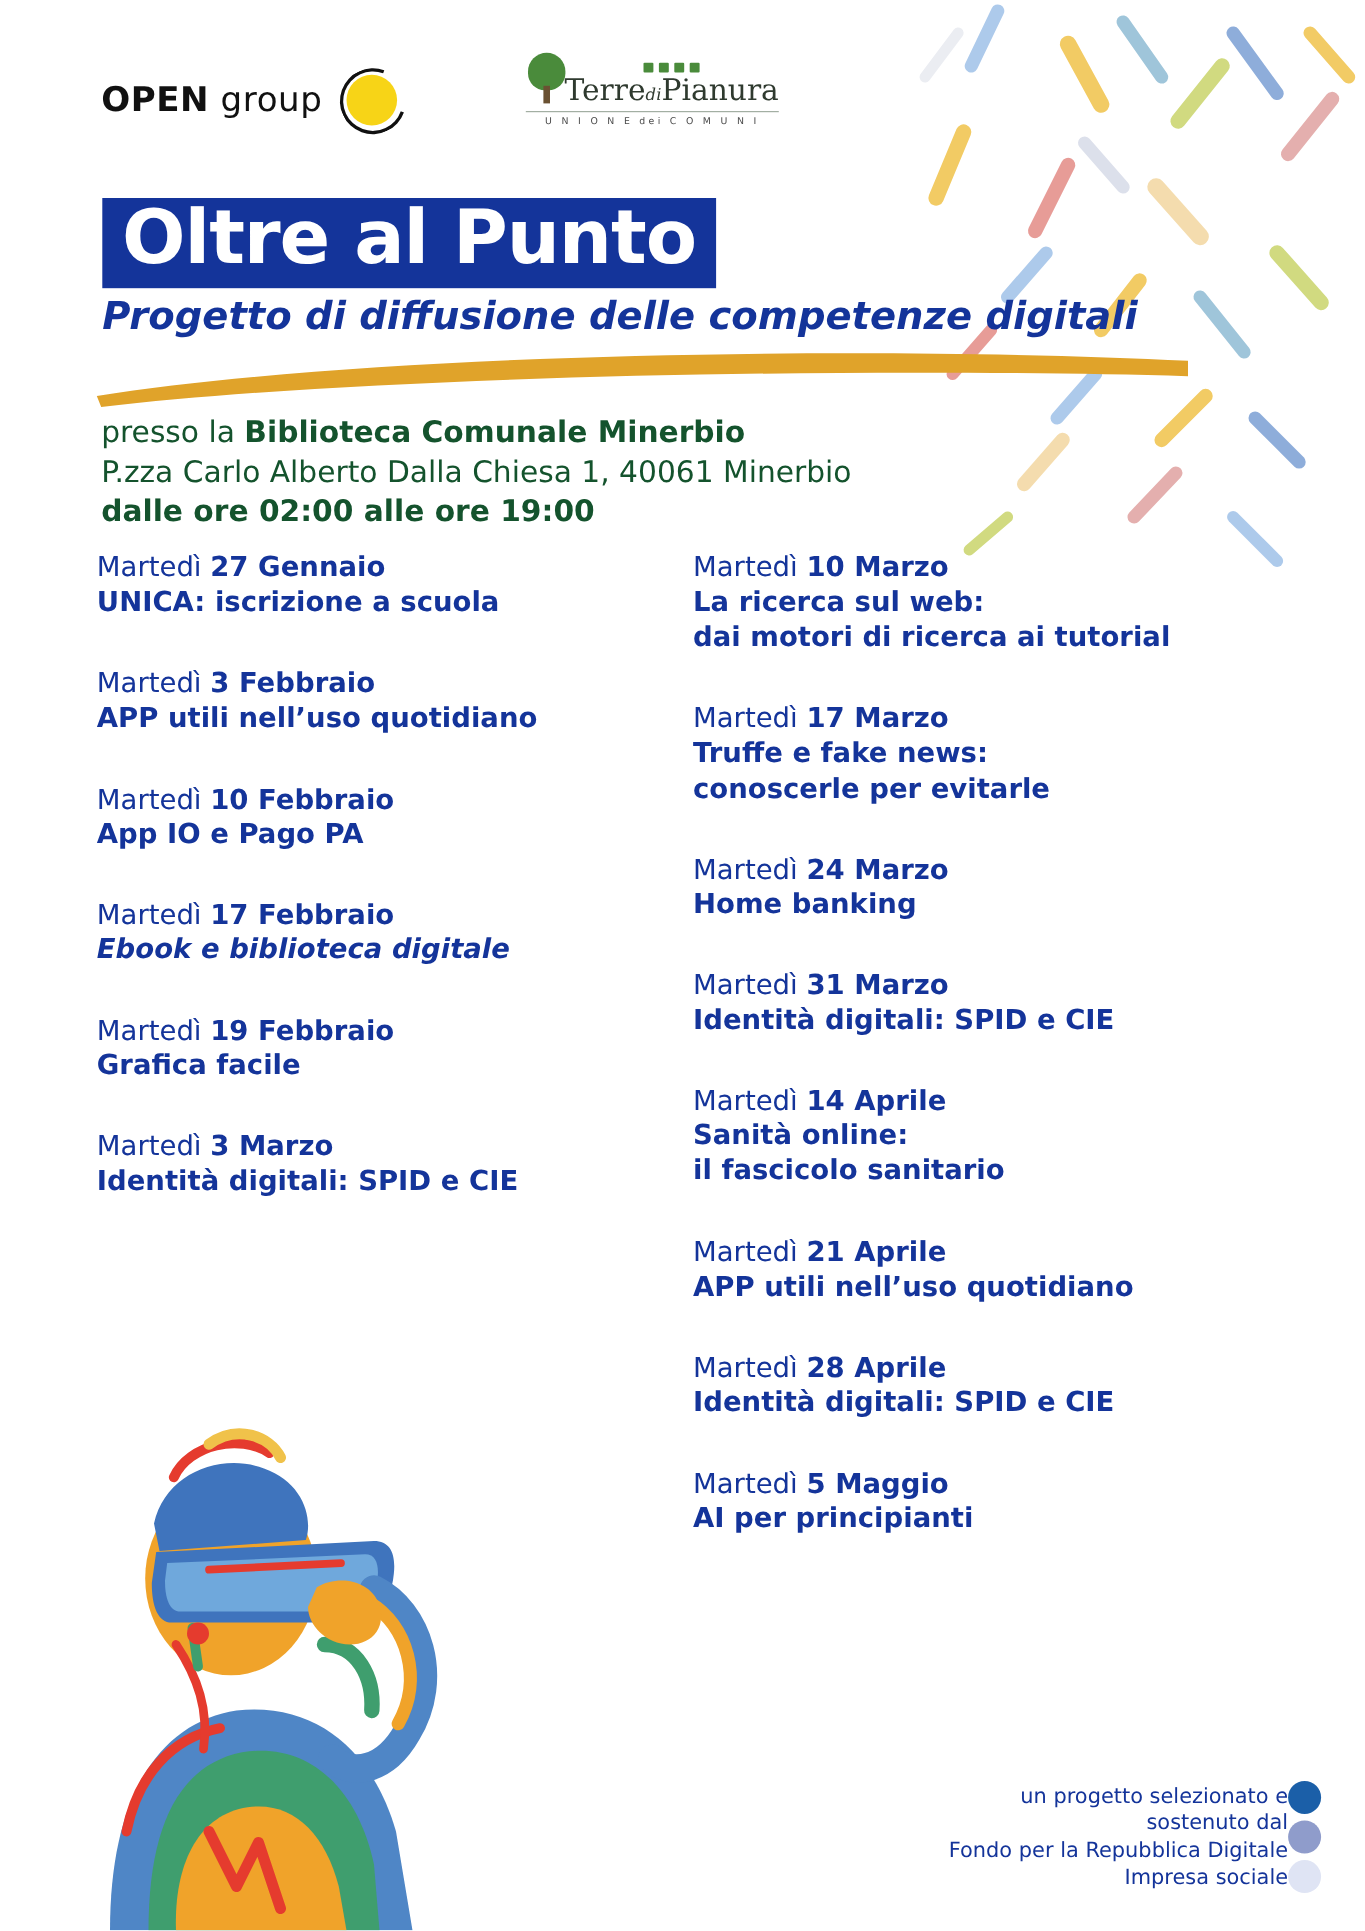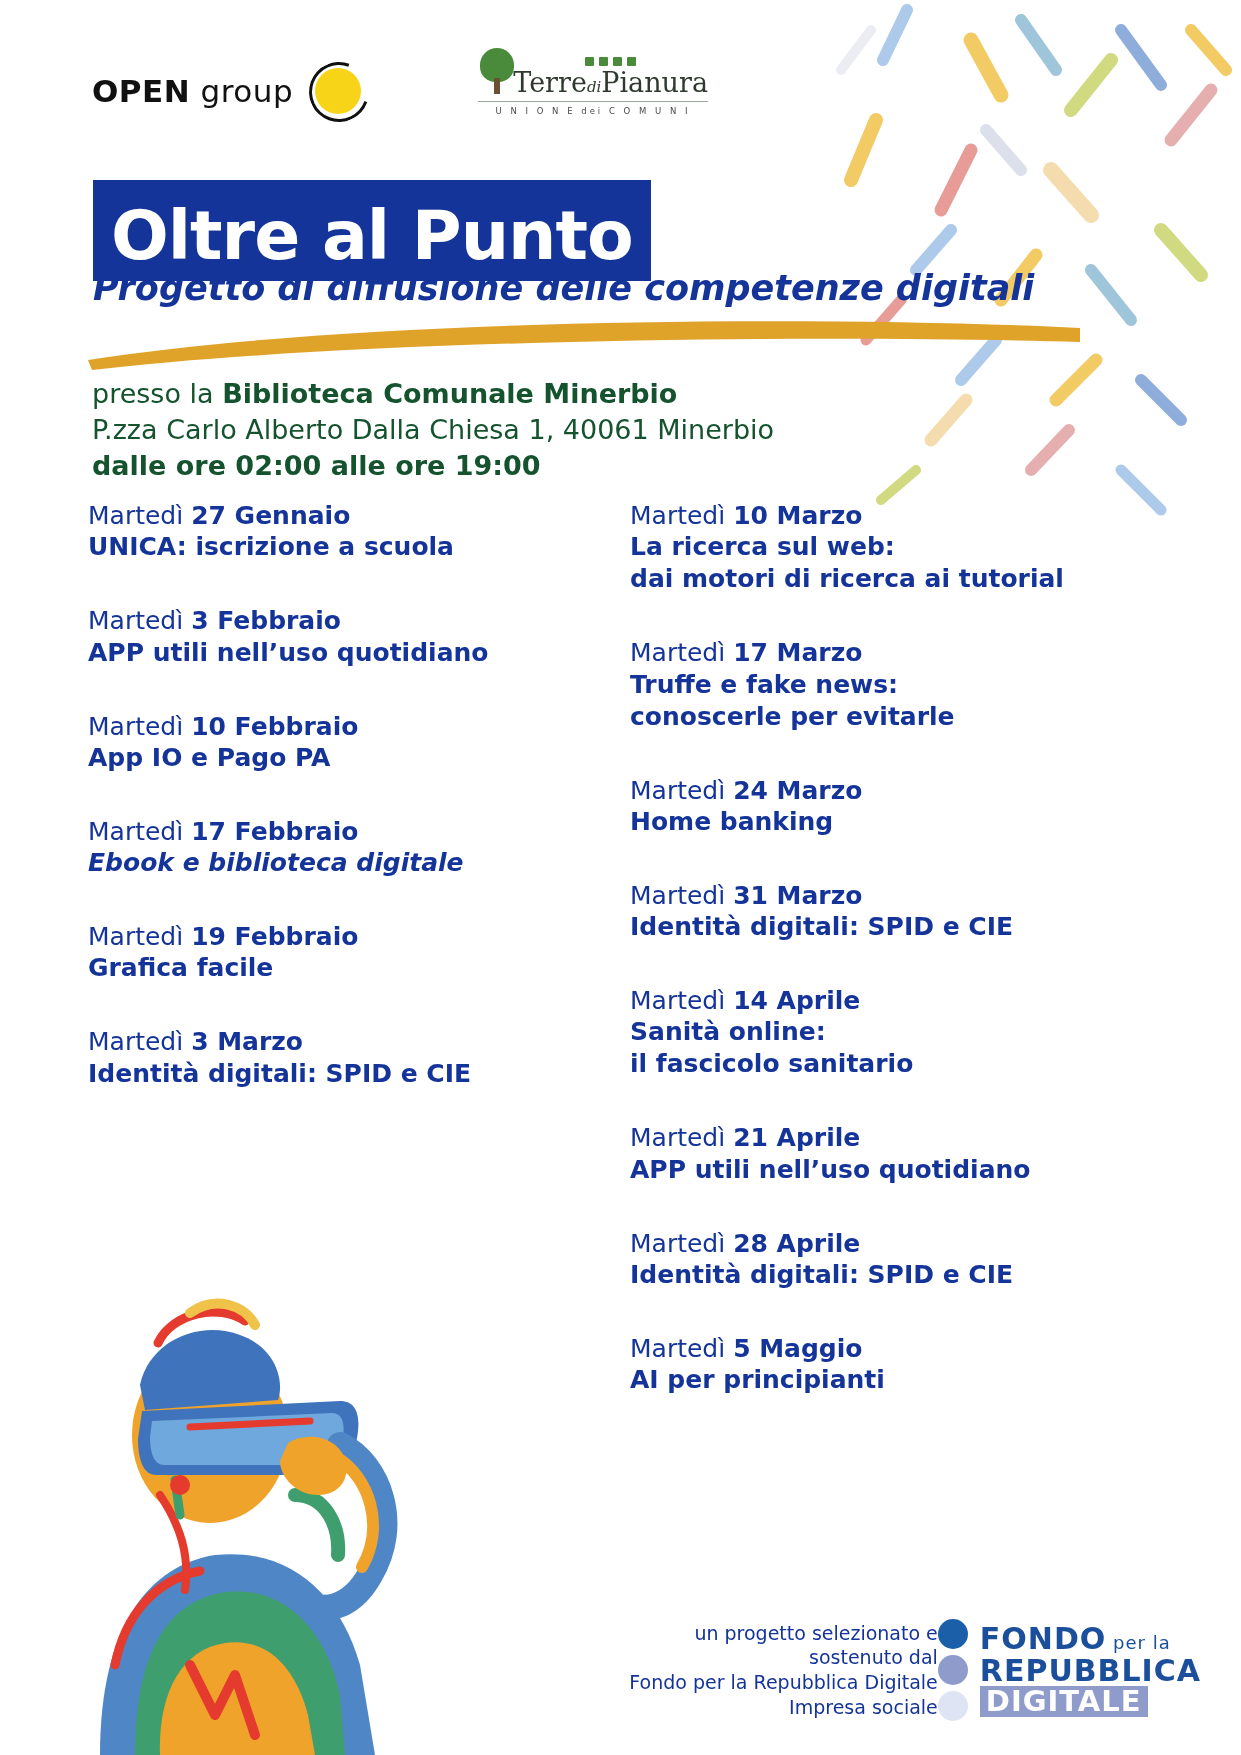--- a/index.html
+++ b/index.html
@@ -31,21 +31,21 @@
   .tdp .tree .crown{position:absolute;left:2px;top:0;width:34px;height:34px;border-radius:50% 50% 45% 45%;background:#4a8b3b;}
   .tdp .tree .trunk{position:absolute;left:16px;top:30px;width:6px;height:16px;background:#6a5132;}
   .tdp .dots{display:flex;gap:5px;justify-content:center;margin-bottom:3px;}
   .tdp .dots i{width:9px;height:9px;background:#4a8b3b;display:block;border-radius:1px;}
   .tdp .name{font-family:"DejaVu Serif",serif;font-size:27px;color:#2f3a2f;line-height:1;}
   .tdp .name .di{font-size:15px;font-style:italic;}
   .tdp .sub{font-size:8.5px;letter-spacing:3px;color:#4b4b4b;margin-top:4px;}
   .tdp .hr{height:1px;background:#9aa79a;margin-top:5px;}
 
   
-  .title-box{position:absolute;left:93px;top:180px;background:#14349a;padding:20px 18px 10px 18px;}
+  .title-box{position:absolute;left:93px;top:180px;background:#14349a;padding:1px 18px 10px 18px;}
   .title-box h1{margin:0;font-size:68px;line-height:1.05;color:#fff;font-weight:bold;letter-spacing:-1px;}
   .subtitle{position:absolute;left:93px;top:268px;font-size:35px;font-weight:bold;font-style:italic;color:#14349a;}
 
   .swoosh{position:absolute;left:80px;top:312px;width:1010px;height:60px;}
 
   
   .venue{position:absolute;left:92px;top:376px;width:700px;font-size:27px;line-height:1.33;color:#14532d;}
   .venue .l1{font-weight:normal;}
   .venue .l1 b{font-weight:bold;}
   .venue .l2{font-weight:normal;}
@@ -261,21 +261,16 @@
     <div class="ftxt" style="white-space:pre-line">un progetto selezionato e
 sostenuto dal
 Fondo per la Repubblica Digitale
 Impresa sociale</div>
     <div class="frd">
       <span class="dots">
         <i class="d1"></i>
           <i class="d2"></i>
           <i class="d3"></i>
       </span>
-      <span class="words">
-        <div class="w1"><span>FONDO</span><small> per la</small></div>
-        <div class="w2">REPUBBLICA</div>
-        <div><span class="w3">DIGITALE</span></div>
-      </span>
     </div>
   </div>
 
 </div>
 
 </body></html>

